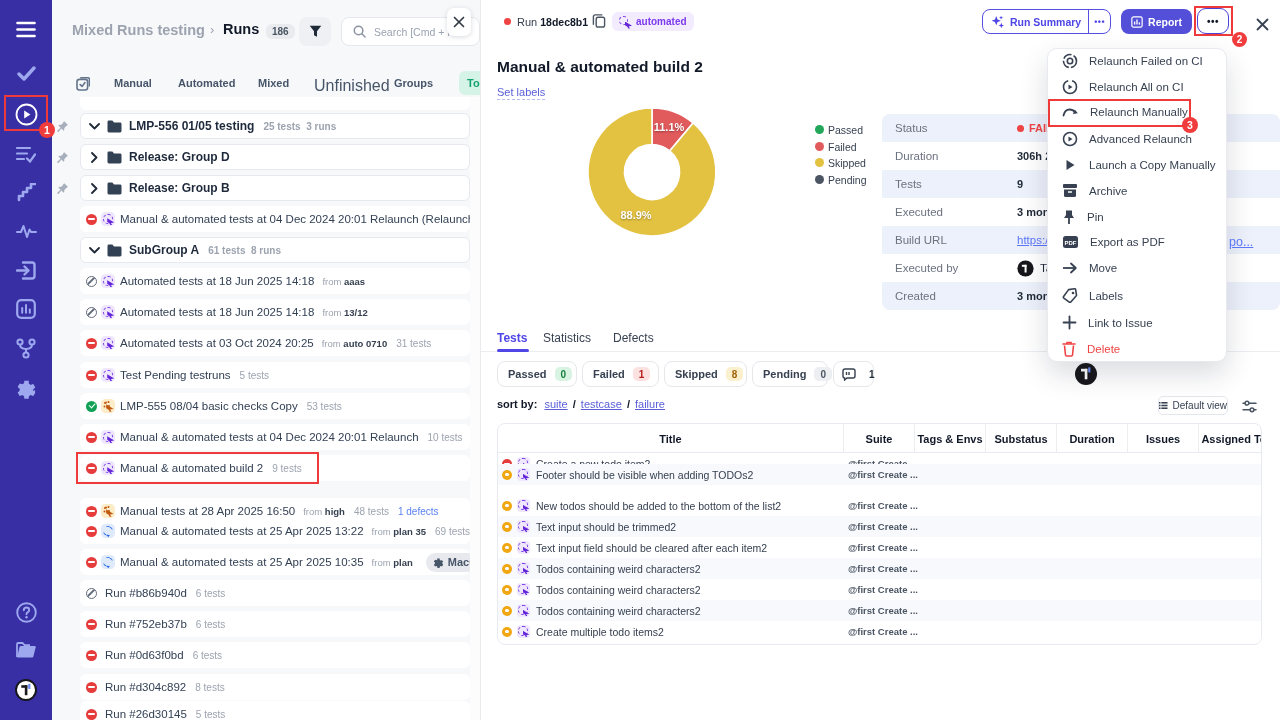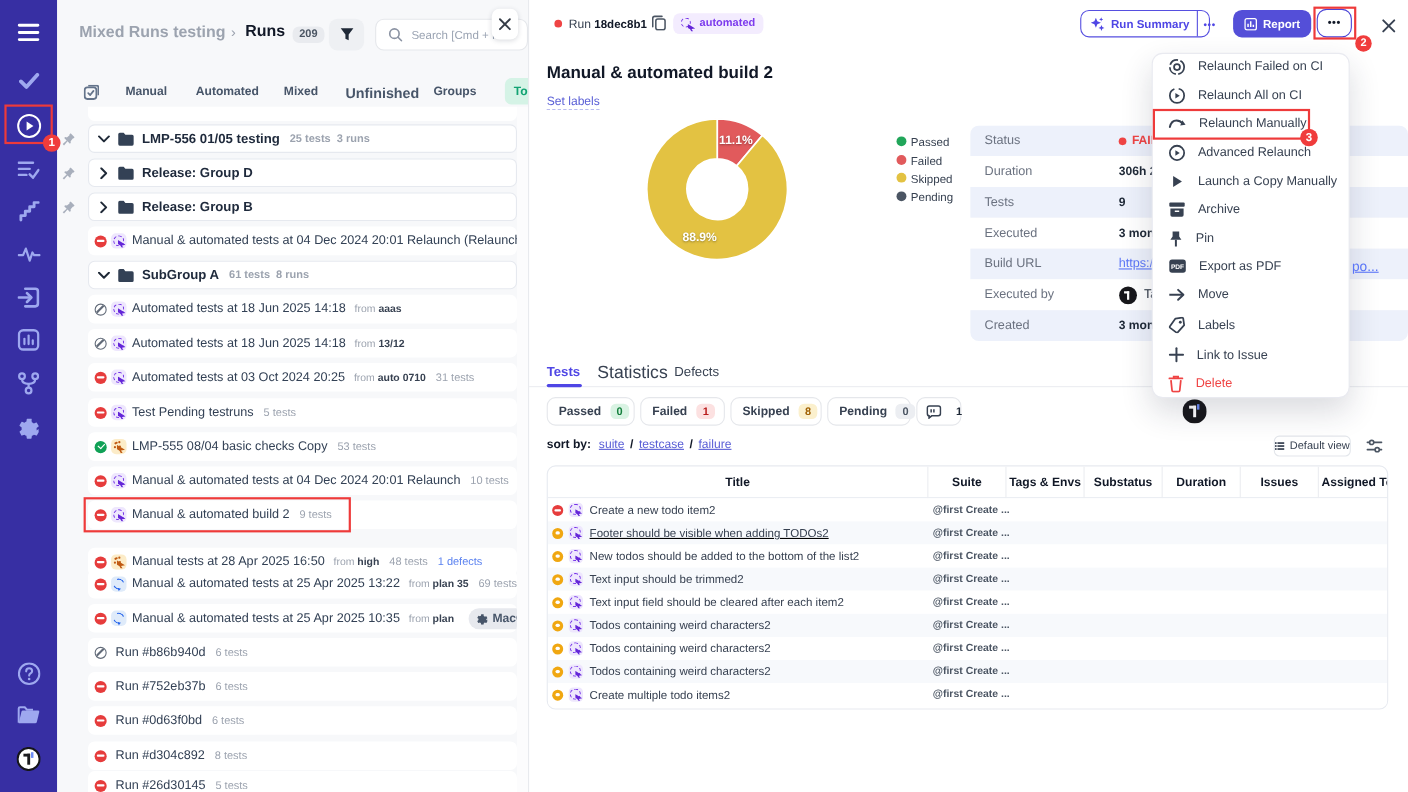--- a/index.html
+++ b/index.html
@@ -156,21 +156,21 @@
         <rect x="6.3" y="6.2" width="6" height="2.6" fill="#1b1b1f"></rect>
         <rect x="13.2" y="4.8" width="2.2" height="5.2" fill="#6c8cf5"></rect>
       </svg>
     </div>
 </div>
 <div id="leftpanel"></div>
 
 <div class="abs" style="left:72px;top:22px;font-size:14.5px;font-weight:700;color:#9ca3af;">Mixed Runs testing</div>
 <div class="abs" style="left:210px;top:22px;font-size:13px;color:#9ca3af;">›</div>
 <div class="abs" style="left:223px;top:21px;font-size:14.5px;font-weight:700;color:#111827;">Runs</div>
-<div class="abs" style="left:266px;top:24px;background:#e9ebef;border-radius:6px;font-size:10px;font-weight:700;color:#4b5563;padding:2px 6px;">209</div>
+<div class="abs" style="left:266px;top:24px;background:#e9ebef;border-radius:6px;font-size:10px;font-weight:700;color:#4b5563;padding:2px 6px;">186</div>
 <div class="abs" style="left:299px;top:17px;width:32px;height:29px;background:#eef0f3;border-radius:8px;display:flex;align-items:center;justify-content:center;">
   <svg width="13" height="13" viewBox="0 0 14 14">
       <path d="M0.8 0.8 L13.2 0.8 L8.6 6.8 L8.6 12.6 L5.4 11 L5.4 6.8 Z" fill="#1f2937"></path>
     </svg>
 </div>
 <div class="abs" style="left:341px;top:17px;width:139px;height:29px;background:#fff;border:1px solid #e5e7eb;border-radius:8px;display:flex;align-items:center;padding-left:11px;overflow:hidden;">
   <svg width="13" height="13" viewBox="0 0 14 14" style="flex:0 0 auto">
       <circle cx="6" cy="6" r="4.6" stroke="#8b93a3" stroke-width="1.6" fill="none"></circle>
       <line x1="9.5" y1="9.5" x2="13" y2="13" stroke="#8b93a3" stroke-width="1.6" stroke-linecap="round"></line>
     </svg>
@@ -186,21 +186,21 @@
 </div>
 
 <div class="abs" style="left:76px;top:77px;"><svg width="14" height="14" viewBox="0 0 14 14">
       <rect x="1" y="2.4" width="10.6" height="10.6" rx="2.4" stroke="#64748b" stroke-width="1.6" fill="none"></rect>
       <path d="M4.2 7.6 L6 9.4 L9 5.6" stroke="#64748b" stroke-width="1.6" fill="none" stroke-linecap="round" stroke-linejoin="round"></path>
       <path d="M4.2 .8 L12 .8 Q13.4 .8 13.4 2.2 L13.4 9.6" stroke="#64748b" stroke-width="1.5" fill="none"></path>
     </svg></div>
 <div class="abs" style="left:114px;top:77px;font-size:11px;font-weight:700;color:#475569;">Manual</div>
 <div class="abs" style="left:178px;top:77px;font-size:11px;font-weight:700;color:#475569;">Automated</div>
 <div class="abs" style="left:258px;top:77px;font-size:11px;font-weight:700;color:#475569;">Mixed</div>
-<div class="abs" style="left:314px;top:77px;font-size:13px;font-weight:700;color:#475569;">Unfinished</div>
+<div class="abs" style="left:314px;top:77px;font-size:16px;font-weight:400;color:#475569;">Unfinished</div>
 <div class="abs" style="left:394px;top:77px;font-size:11px;font-weight:700;color:#475569;">Groups</div>
 <div class="abs" style="left:459px;top:71px;width:21px;height:24px;background:#d5f3e6;border-radius:6px 0 0 6px;display:flex;align-items:center;font-size:11px;font-weight:700;color:#12a373;padding-left:8px;">To</div>
 
 <div class="abs" style="left:80px;top:97px;width:390px;height:13px;background:#fff;border-radius:0 0 6px 6px;"></div>
 
 <div class="abs" style="left:474px;top:357px;width:4px;height:26px;background:#c9ced8;border-radius:2px;"></div>
 <div class="abs" style="left:470px;top:97px;width:10px;height:623px;background:#fcfcfd;"></div>
 
 <div class="row grp" style="top:113px;padding-left:4px;">
   <svg class="pinic" width="13" height="13" viewBox="0 0 13 13" style="position:absolute;left:-25px;top:6px;">
@@ -357,21 +357,21 @@
       <rect x="4.5" y="4.5" width="9" height="10.5" rx="2" stroke="#4b5563" stroke-width="1.5" fill="none"></rect>
       <path d="M10.5 2 L3.5 2 Q1.5 2 1.5 4 L1.5 12" stroke="#4b5563" stroke-width="1.5" fill="none" stroke-linecap="round"></path>
     </svg></div>
 <div class="abs" style="left:612px;top:12px;height:19px;background:#f3ecfe;border-radius:6px;display:flex;align-items:center;padding:0 7px;">
   <span style="width:12px;height:12px;position:relative;display:inline-block;flex:0 0 auto;">
       <span style="position:absolute;left:0;top:0;width:9px;height:9px;border:1.5px dashed #7634e8;border-radius:50%;"></span>
       <span style="position:absolute;right:-1px;bottom:-1px;width:7px;height:7px;background:#6426d8;clip-path:polygon(0 0, 100% 62%, 52% 70%, 72% 100%, 48% 100%, 34% 74%, 0 52%);"></span>
     </span>
   <span style="font-size:10px;font-weight:700;color:#7c3aed;margin-left:5px;">automated</span>
 </div>
-<div class="abs" style="left:982px;top:9px;width:118px;height:25px;border:1.3px solid #564fe0;border-radius:8px;background:#fff;display:flex;align-items:center;">
+<div class="abs" style="left:982px;top:9px;width:129px;height:25px;border:1.3px solid #564fe0;border-radius:8px;background:#fff;display:flex;align-items:center;">
   <svg width="14" height="14" viewBox="0 0 16 16" style="margin-left:8px;flex:0 0 auto;">
       <path d="M6 1.2 L7.5 5 L11.3 6.5 L7.5 8 L6 11.8 L4.5 8 L0.7 6.5 L4.5 5 Z" fill="#4f46e5"></path>
       <path d="M11.8 8.8 L12.7 11 L14.9 11.9 L12.7 12.8 L11.8 15 L10.9 12.8 L8.7 11.9 L10.9 11 Z" fill="#4f46e5"></path>
       <path d="M11.5 0.8 L12.1 2.4 L13.7 3 L12.1 3.6 L11.5 5.2 L10.9 3.6 L9.3 3 L10.9 2.4 Z" fill="#4f46e5"></path>
     </svg>
   <span style="font-size:10.5px;font-weight:700;color:#4f46e5;margin-left:5px;white-space:nowrap;">Run Summary</span>
   <span style="width:1px;height:22.5px;background:#564fe0;margin-left:7px;flex:0 0 auto;"></span>
   <span style="font-size:9px;font-weight:700;color:#4f46e5;letter-spacing:0.5px;margin-left:5px;">•••</span>
 </div>
 <div class="abs" style="left:1121px;top:9px;width:71px;height:25px;background:#544fd8;border-radius:8px;display:flex;align-items:center;justify-content:center;">
@@ -448,21 +448,21 @@
   <div style="height:28px;background:#edf1fb;display:flex;align-items:center;">
       <span class="lbl" style="margin-left:13px;width:110px;">Created</span>
       <span style="margin-left:12px;font-weight:600;color:#1f2937;font-size:11px;">3 months ago</span>
     </div>
 </div>
 <div class="abs" style="left:1229px;top:235px;font-size:12.5px;color:#5b76f7;text-decoration:underline;z-index:45;">po...</div>
 
 <div class="abs" style="left:481px;top:351px;width:799px;height:1px;background:#ebedf1;"></div>
 <div class="abs" style="left:497px;top:331px;font-size:12px;font-weight:700;color:#4f46e5;">Tests</div>
 <div class="abs" style="left:497px;top:349px;width:32px;height:2.5px;background:#4f46e5;border-radius:2px;"></div>
-<div class="abs" style="left:543px;top:331px;font-size:16px;color:#374151;">Statistics</div>
+<div class="abs" style="left:543px;top:331px;font-size:12px;color:#374151;">Statistics</div>
 <div class="abs" style="left:613px;top:331px;font-size:12px;color:#374151;">Defects</div>
 
 <div class="abs" style="left:497px;top:361px;height:26px;display:flex;align-items:center;">
   <span class="pill" style="width:80px;justify-content:space-between;">
       <span class="pt">Passed</span>
       <span class="pb" style="background:#d9f3e3;color:#15803d;">0</span>
     </span>
   <span class="pill" style="width:77px;justify-content:space-between;">
       <span class="pt">Failed</span>
       <span class="pb" style="background:#fce1e1;color:#b91c1c;">1</span>
@@ -529,21 +529,21 @@
   <div class="th" style="left:487px;width:71px;">Substatus</div>
   <div class="th" style="left:558px;width:71px;">Duration</div>
   <div class="th" style="left:629px;width:71px;">Issues</div>
   <div class="th" style="left:700px;width:71px;">Assigned To</div>
   <div class="tr" style="top:29px;background:#fff;">
       <span class="sdot f"></span>
       <span class="tica"></span>
       <span class="t1">Create a new todo item2</span>
       <span class="t2">@first Create ...</span>
     </div>
-  <div class="tr" style="top:50px;background:#f7f9fc;text-decoration:underline;">
+  <div class="tr" style="top:40px;background:#f7f9fc;">
       <span class="sdot s"></span>
       <span class="tica"></span>
       <span class="t1">Footer should be visible when adding TODOs2</span>
       <span class="t2">@first Create ...</span>
     </div>
   <div class="tr" style="top:71px;background:#fff;">
       <span class="sdot s"></span>
       <span class="tica"></span>
       <span class="t1">New todos should be added to the bottom of the list2</span>
       <span class="t2">@first Create ...</span>

